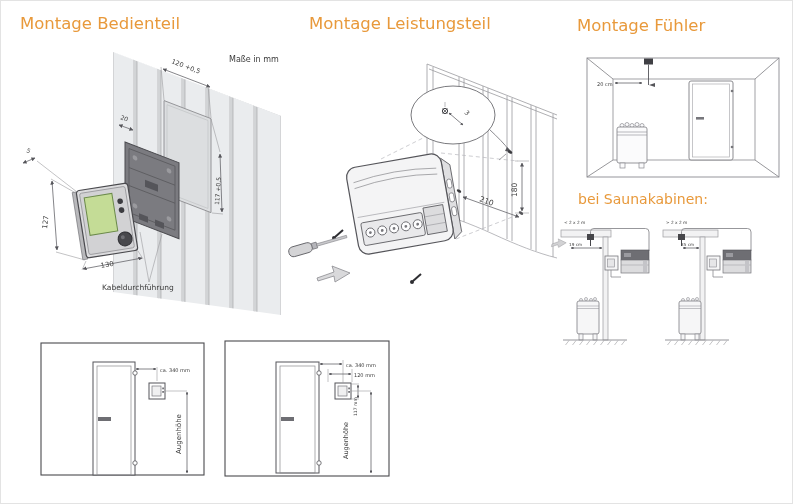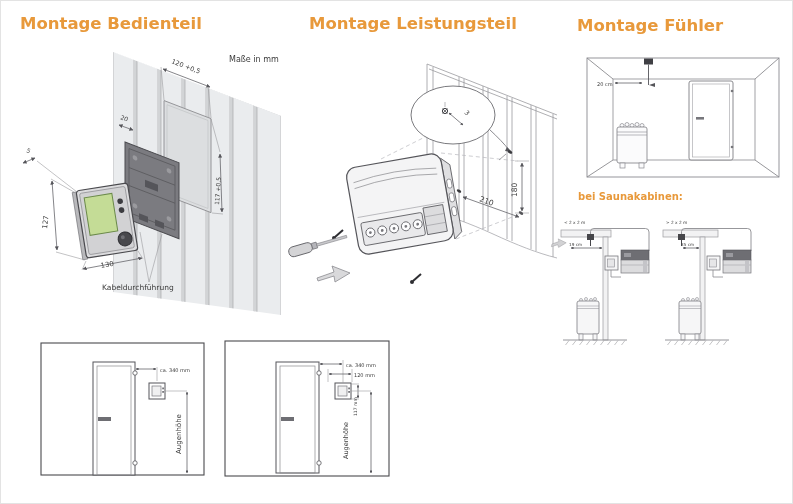--- a/index.html
+++ b/index.html
@@ -1,20 +1,20 @@
 <!DOCTYPE html>
 <html><head>
 <meta charset="utf-8">
 <style>
   html,body{margin:0;padding:0;background:#fff;}
   .page{position:relative;width:791px;height:502px;background:#fff;border:1px solid #e3e3e3;
         font-family:"DejaVu Sans",sans-serif;overflow:hidden;}
-  .heading{position:absolute;font-weight:bold;color:#E8993B;white-space:nowrap;}
+  .heading{position:absolute;font-weight:normal;color:#E8993B;white-space:nowrap;}
   .h-lg{font-size:16.5px;}
-  .h-md{font-size:10px;}
+  .h-md{font-size:14px;}
   svg.art{position:absolute;left:0;top:0;}
   svg text{font-family:"DejaVu Sans",sans-serif;fill:#3a3a3a;}
   .dim{stroke:#66666b;stroke-width:0.8;fill:none;}
   .ext{stroke:#9a9a9e;stroke-width:0.6;fill:none;}
   .ln{stroke:#8b8b90;fill:none;}
   .dash{stroke:#b8b8bd;stroke-width:0.7;stroke-dasharray:4 3;fill:none;}
 </style>
 </head>
 <body>
 

